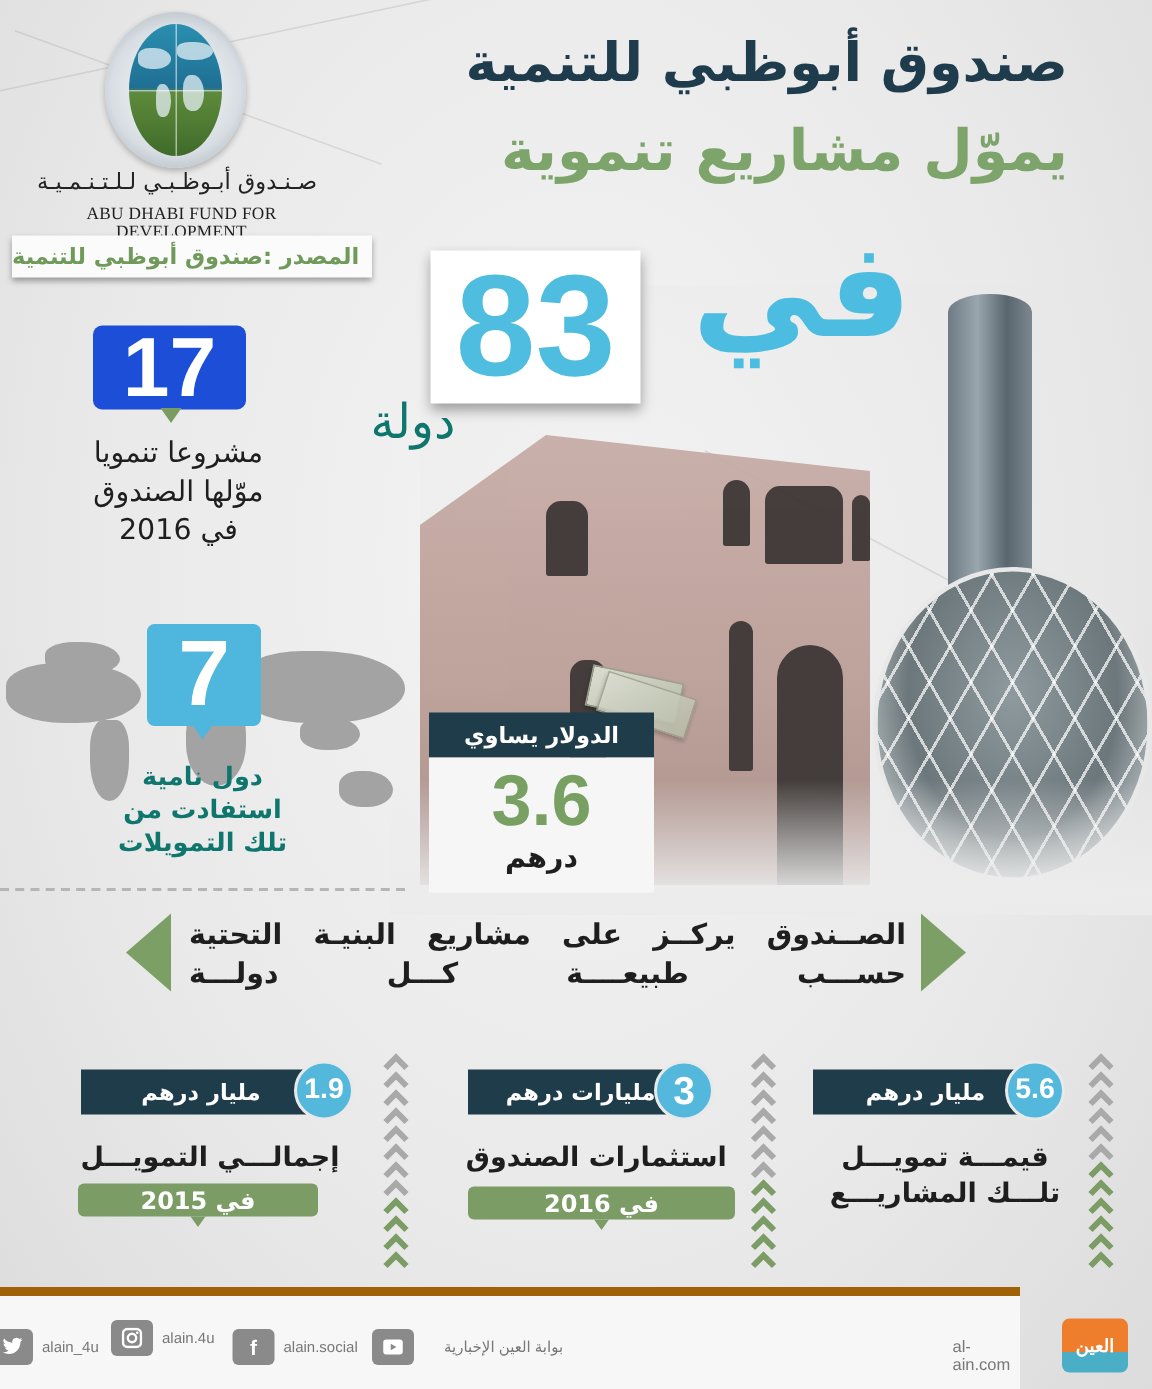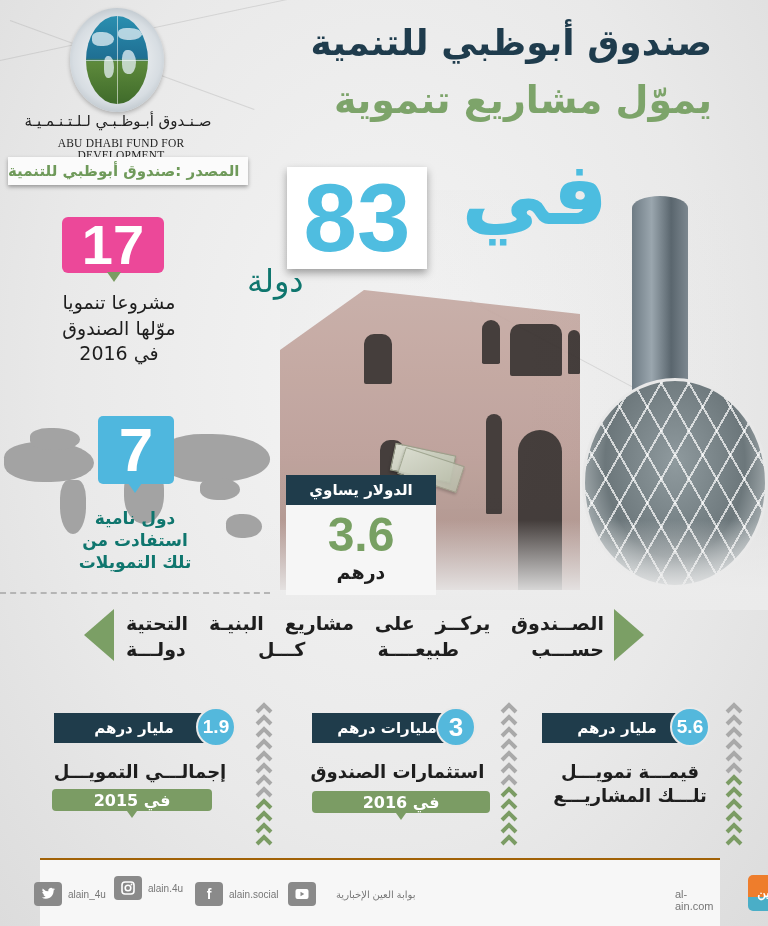--- a/index.html
+++ b/index.html
@@ -78,21 +78,21 @@
     background:
       repeating-linear-gradient(60deg, transparent 0 22px, rgba(255,255,255,0.7) 22px 24px),
       repeating-linear-gradient(-60deg, transparent 0 22px, rgba(255,255,255,0.7) 22px 24px),
       radial-gradient(ellipse at 50% 40%, #8f9a9e 0%, #6c777b 55%, #c9cfd1 90%);
   }
   .bld-fade { left: 260px; top: 520px; width: 508px; height: 90px;
     background: linear-gradient(180deg, rgba(236,236,236,0) 0%, rgba(236,236,236,0.9) 80%, #ebebeb 100%); }
 
   
   .badge-17 {
-    left: 62px; top: 217px; width: 102px; height: 56px; background: #ec4899; border-radius: 6px;
+    left: 62px; top: 217px; width: 102px; height: 56px; background: #1d4ed8; border-radius: 6px;
     display:flex; align-items:center; justify-content:center;
     font-family: "Liberation Sans", sans-serif; font-weight: bold; font-size: 56px; color: #fff; line-height: 1;
   }
   .badge-17::after {
     content:""; position:absolute; left: 45px; bottom: -9px; border-left: 7px solid transparent; border-right: 7px solid transparent; border-top: 10px solid #7a9c62;
   }
   .text-17 { left: 24px; top: 290px; width: 190px; text-align:center; font-size: 19px; font-weight: normal; color: #1e1e1e; line-height: 1.35; }
 
   
   .world { left: 0; top: 420px; width: 280px; height: 140px; }
@@ -146,21 +146,21 @@
     height: 22px; background: #7b9c64; border-radius: 4px; color:#fff; font-size: 16px; font-weight: bold;
     display:flex; align-items:center; justify-content:center;
   }
   .year-pill::after {
     content:""; position:absolute; left: 50%; margin-left: -5px; bottom: -7px;
     border-left: 5px solid transparent; border-right: 5px solid transparent; border-top: 7px solid #7b9c64;
   }
   .chev-col { width: 18px; display:flex; flex-direction:column; align-items:center; gap: 0; }
 
   
-  .footer { left: 0; top: 858px; width: 680px; height: 68px; background: #f7f7f7; border-top: 2px solid #a16207; margin-left: 40px; }
+  .footer { left: 0; top: 858px; width: 680px; height: 68px; background: #f7f7f7; border-top: 6px solid #a16207; }
   .social-icon { width: 28px; height: 24px; background: #8a8a8a; border-radius: 4px; display:flex; align-items:center; justify-content:center; color:#fff; font-size: 14px; font-weight:bold; font-family: "Liberation Sans", sans-serif; }
   .social-label { font-size: 10px; color: #777; font-family: "Liberation Sans", sans-serif; }
   .site-logo { width: 44px; height: 36px; border-radius: 5px; background: linear-gradient(180deg, #ee7d2c 0%, #ee7d2c 62%, #4aaec7 62%, #4aaec7 100%); display:flex; align-items:center; justify-content:center; color:#fff; font-size: 12px; font-weight: bold; }
 </style>
 </head>
 <body>
 
 <div class="bg-line" style="left:0;top:60px;width:300px;transform:rotate(-12deg);"></div>
 <div class="bg-line" style="left:10px;top:20px;width:260px;transform:rotate(20deg);"></div>
 <div class="bg-line" style="left:470px;top:300px;width:300px;transform:rotate(28deg);"></div>

